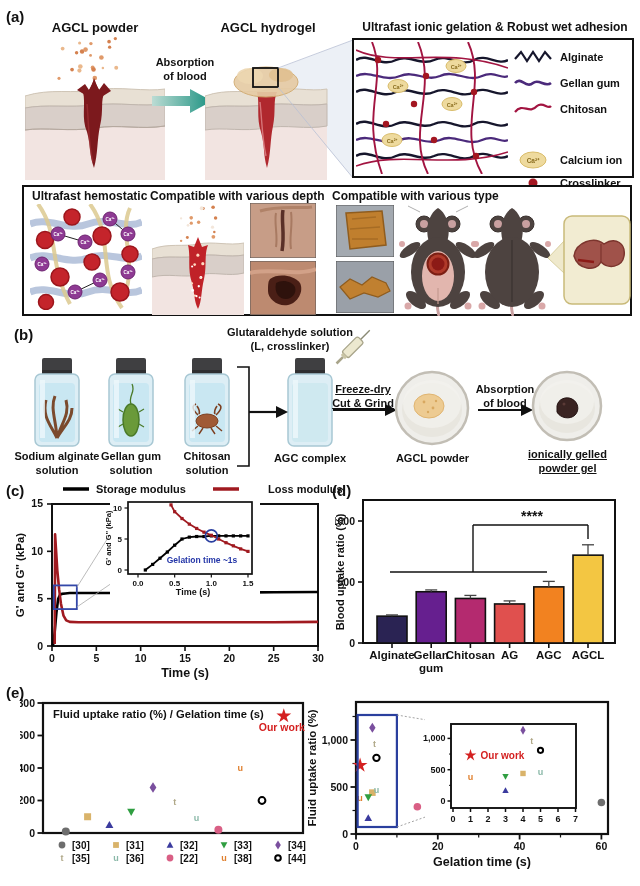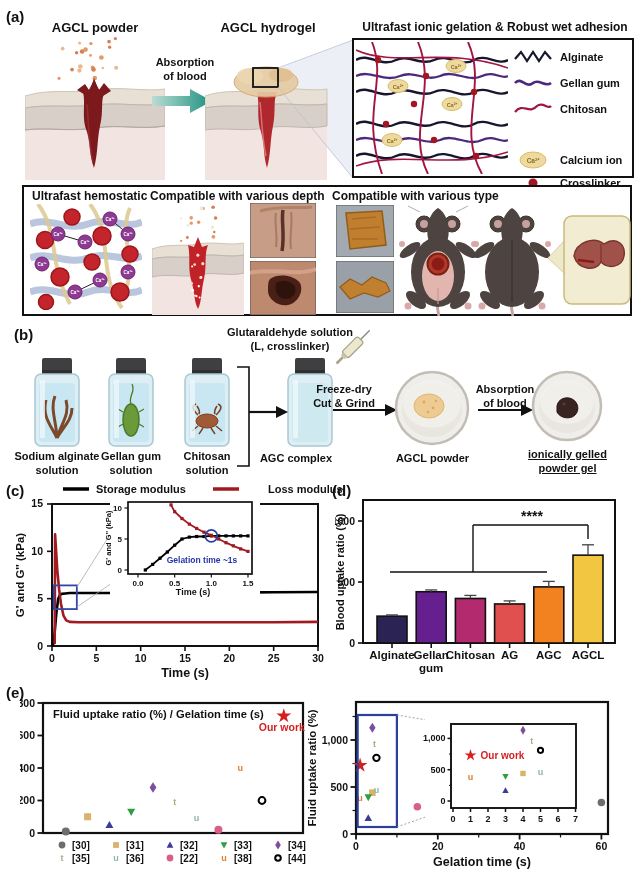--- a/index.html
+++ b/index.html
@@ -405,22 +405,22 @@
       <div>solution</div>
   </div>
   <div class="abs cap" style="left:81px;top:450px;width:100px;">
     <div>Gellan gum</div>
       <div>solution</div>
   </div>
   <div class="abs cap" style="left:157px;top:450px;width:100px;">
     <div>Chitosan</div>
       <div>solution</div>
   </div>
-  <div class="abs cap" style="left:251px;top:452px;width:90px;">AGC complex</div>
-  <div class="abs cap" style="left:306px;top:383px;width:76px;">
+  <div class="abs cap" style="left:265px;top:452px;width:90px;">AGC complex</div>
+  <div class="abs cap" style="left:325px;top:383px;width:76px;text-decoration:underline;">
     <div>Freeze-dry</div>
       <div>Cut &amp; Grind</div>
   </div>
   <div class="abs cap" style="left:390px;top:452px;width:85px;">AGCL powder</div>
   <div class="abs cap" style="left:465px;top:383px;width:80px;">
     <div>Absorption</div>
       <div>of blood</div>
   </div>
   <div class="abs cap" style="left:520px;top:448px;width:95px;text-decoration:underline;">
     <div>ionically gelled</div>

